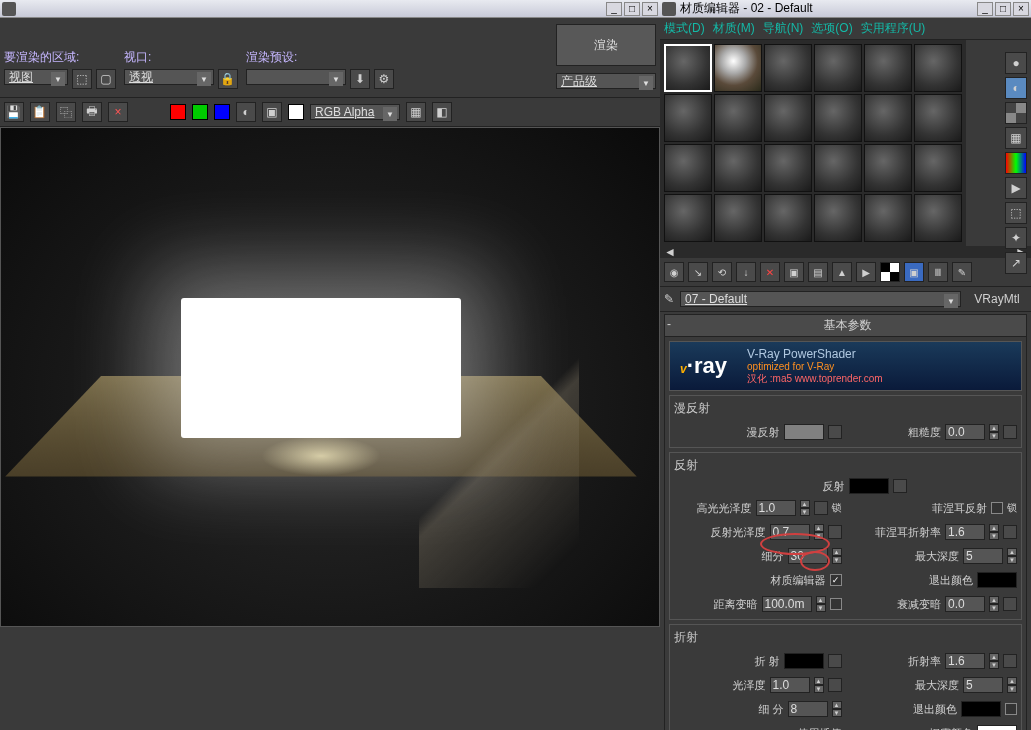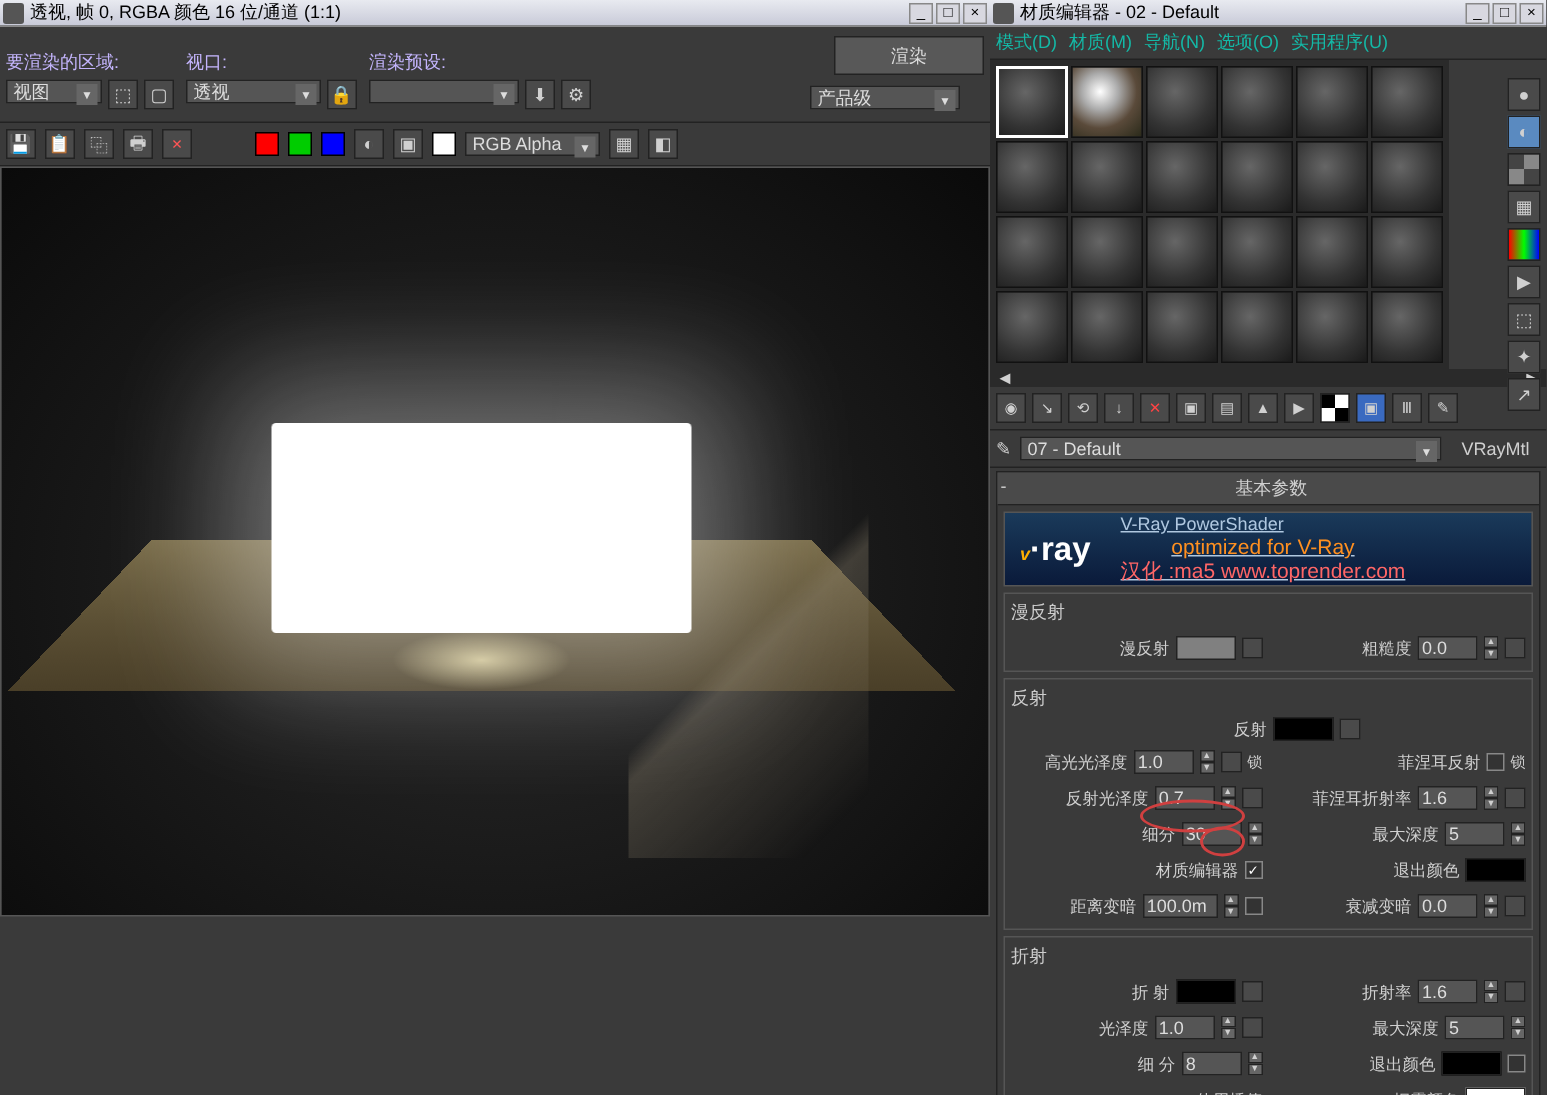--- a/index.html
+++ b/index.html
@@ -6,24 +6,24 @@
 body { background: #3a3a3a; color: #d0d0d0; width: 1031px; height: 730px; overflow: hidden; position: relative; }
 .titlebar { background: linear-gradient(#e8eaf0, #c8cad8); height: 18px; display: flex; align-items: center; padding: 0 2px; color: #000; font-size: 11px; border-bottom: 1px solid #888; }
 .titlebar .icon { width: 14px; height: 14px; background: #555; border-radius: 2px; margin-right: 4px; }
 .titlebar .spacer { flex: 1; }
 .titlebar .winbtns { display: flex; gap: 2px; }
 .titlebar .winbtn { width: 16px; height: 14px; background: #d8d8e0; border: 1px solid #888; display: flex; align-items: center; justify-content: center; font-size: 10px; color: #000; cursor: pointer; }
 .left-panel { position: absolute; left: 0; top: 18px; width: 660px; height: 712px; background: #3a3a3a; }
 .render-bar { display: flex; align-items: flex-end; padding: 6px 4px 8px 4px; gap: 8px; border-bottom: 1px solid #222; }
 .render-bar .col { display: flex; flex-direction: column; gap: 3px; }
 .render-bar label { font-size: 12px; color: #c4b5fd; }
-.select { background: #555; border: 1px solid #222; color: #ddd; height: 16px; padding: 0 4px; display: flex; align-items: center; position: relative; }
+.select { background: #555; border: 1px solid #222; color: #ddd; height: 16px; padding: 0 4px; display: flex; align-items: center; position: relative; text-decoration: underline; }
 .select .arrow { position: absolute; right: 2px; top: 2px; width: 14px; height: 14px; background: #666; display: flex; align-items: center; justify-content: center; font-size: 8px; }
 .iconbtn { width: 20px; height: 20px; background: #4a4a4a; border: 1px solid #222; display: inline-flex; align-items: center; justify-content: center; cursor: pointer; }
-.render-btn { width: 100px; height: 26px; background: #585858; border: 1px solid #222; color: #ddd; cursor: pointer; display: flex; align-items: center; justify-content: center; margin-left: 16px; }
+.render-btn { width: 100px; height: 42px; background: #585858; border: 1px solid #222; color: #ddd; cursor: pointer; display: flex; align-items: center; justify-content: center; }
 .toolbar2 { display: flex; align-items: center; padding: 4px; gap: 6px; border-bottom: 1px solid #222; }
 .colorbox { width: 16px; height: 16px; border: 1px solid #000; }
 .render-view { margin: 0; width: 660px; height: 500px; background: radial-gradient(ellipse at 50% 55%, #2a2a2a 0%, #0a0a0a 100%); border: 1px solid #555; position: relative; overflow: hidden; }
 .room-floor { position: absolute; left: 100px; bottom: 110px; width: 440px; height: 140px; background: linear-gradient(to bottom, #7a6d4a 0%, #4a3f28 100%); transform: perspective(400px) rotateX(60deg); transform-origin: top; }
 .room-light { position: absolute; left: 180px; top: 170px; width: 280px; height: 140px; background: #fff; box-shadow: 0 0 80px 30px rgba(255,255,255,0.35); border-radius: 3px; }
 .floor-shine { position: absolute; left: 260px; bottom: 150px; width: 120px; height: 40px; background: radial-gradient(ellipse, rgba(255,245,200,0.7) 0%, transparent 70%); }
 .diag-light { position: absolute; right: 80px; top: 200px; width: 160px; height: 260px; background: linear-gradient(135deg, transparent 45%, rgba(140,130,110,0.35) 50%, transparent 90%); }
 .right-panel { position: absolute; left: 660px; top: 0; width: 371px; height: 730px; background: #3a3a3a; }
 .menubar { background: #3a3a3a; padding: 2px 4px; display: flex; gap: 8px; color: #14b8a6; border-bottom: 1px solid #222; }
 .mat-grid { display: grid; grid-template-columns: repeat(6, 48px); gap: 2px; padding: 4px; background: #2a2a2a; }
@@ -34,42 +34,41 @@
 .side-tool { width: 22px; height: 22px; background: #4a4a4a; border: 1px solid #222; cursor: pointer; display: flex; align-items: center; justify-content: center; }
 .mat-scroll { height: 12px; background: #2a2a2a; display: flex; align-items: center; }
 .mat-toolbar { display: flex; gap: 4px; padding: 4px; align-items: center; border-bottom: 1px solid #222; flex-wrap: wrap; }
 .mat-toolbar .tb { width: 20px; height: 20px; background: #4a4a4a; border: 1px solid #222; cursor: pointer; display: flex; align-items: center; justify-content: center; font-size: 10px; }
 .mat-name-row { display: flex; align-items: center; padding: 4px; gap: 6px; border-bottom: 1px solid #222; }
 .rollout { border: 1px solid #222; margin: 2px 4px; background: #3a3a3a; }
 .rollout-header { background: #4a4a4a; text-align: center; padding: 2px; font-size: 12px; border-bottom: 1px solid #222; cursor: pointer; }
 .vray-banner { margin: 4px; height: 50px; background: linear-gradient(to bottom, #1a3a5a, #0a1a3a); border: 1px solid #555; display: flex; align-items: center; padding: 0 10px; gap: 20px; }
 .vray-logo { font-size: 22px; font-weight: bold; color: #fff; }
 .vray-logo .v { color: #ffb000; font-style: italic; }
-.vray-text { color: #b0c8e0; font-size: 13px; text-decoration: underline; }
-.vray-text .sub { font-size: 14px; color: #ff9020; text-align: center; }
+.vray-text { color: #b0c8e0; font-size: 13px; }
+.vray-text .sub { font-size: 10px; color: #ff9020; }
 .section { border: 1px solid #555; margin: 4px; padding: 4px; }
 .section-title { font-size: 12px; color: #ccc; margin-bottom: 4px; }
 .param-row { display: flex; align-items: center; gap: 4px; margin: 3px 0; justify-content: flex-end; }
 .param-row .plabel { width: 60px; text-align: right; font-size: 11px; }
 .spinner { width: 40px; height: 16px; background: #555; border: 1px solid #222; color: #ddd; font-size: 10px; padding: 0 2px; display: flex; align-items: center; position: relative; }
 .spinner.wide { width: 50px; }
 .spinbtns { display: flex; flex-direction: column; width: 10px; }
 .spinbtns .sb { height: 8px; background: #666; border: 1px solid #222; font-size: 6px; display: flex; align-items: center; justify-content: center; cursor: pointer; }
 .swatch { width: 40px; height: 16px; border: 1px solid #222; cursor: pointer; }
 .mapbtn { width: 14px; height: 14px; background: #4a4a4a; border: 1px solid #222; cursor: pointer; }
 .checkbox { width: 12px; height: 12px; border: 1px solid #888; background: #333; cursor: pointer; display: inline-flex; align-items: center; justify-content: center; font-size: 9px; color: #fff; }
 .param-grid { display: grid; grid-template-columns: 1fr 1fr; gap: 2px 8px; }
 .circle-mark { position: absolute; border: 2px solid #d04040; border-radius: 50%; pointer-events: none; }
 </style>
 </head>
 <body>
 
 <div class="titlebar" style="width:660px">
   <div class="icon"></div>
-  <span>透视, 帧 0, RGBA 颜色 16 位/通道 (1:1)</span>
   <div class="spacer"></div>
   <div class="winbtns">
     <div class="winbtn">_</div>
     <div class="winbtn">□</div>
     <div class="winbtn">×</div>
   </div>
 </div>
 
 <div class="left-panel">
   <div class="render-bar">

